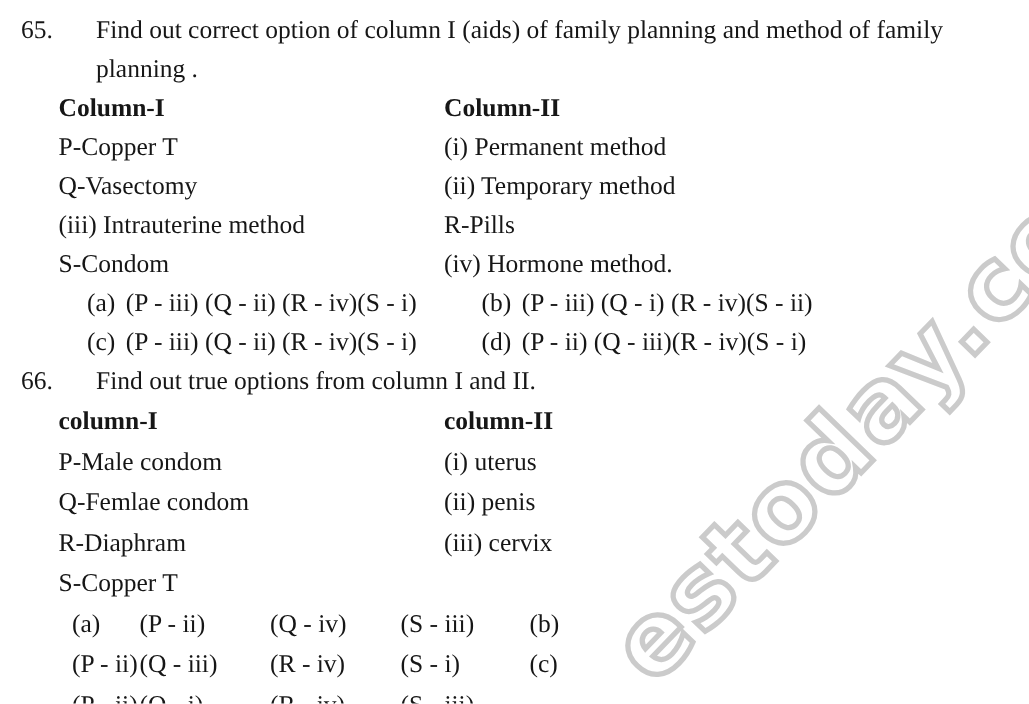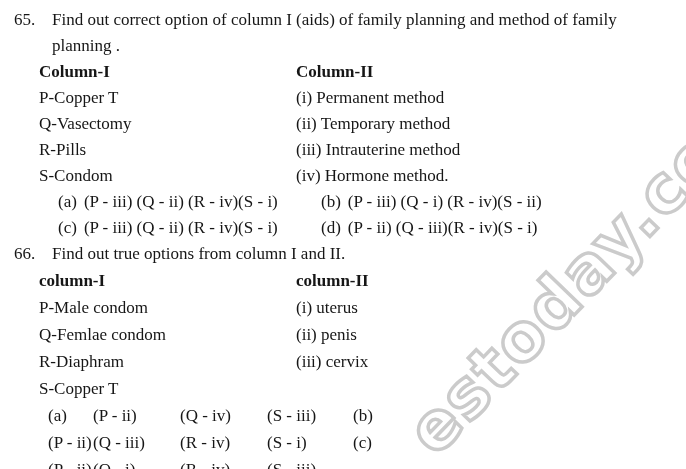--- a/index.html
+++ b/index.html
@@ -7,21 +7,21 @@
     position:relative;
     width:686px;height:469px;
     background:#ffffff;
     overflow:hidden;
     font-family:"Liberation Serif", serif;
     font-size:17px;
     line-height:26px;
     color:#161616;
   }
   .content{position:relative;z-index:1;}
-  .q-line{display:flex;}
+  .q-line{display:flex;gap:12px;}
   .q65 .q-line{padding-top:7px;}
   .q-num{margin-left:14px;width:38px;flex:none;}
   .q-text{flex:1;padding-right:20px;}
   .match{margin-left:39px;display:grid;grid-template-columns:257px 1fr;}
   .match .head{font-weight:bold;}
   .opts2{margin-left:58px;display:grid;grid-template-columns:263px 1fr;}
   .opt .olabel{margin-right:7px;}
   .q66 .match > div{line-height:27px;}
   .opts5{margin-left:48px;display:grid;grid-template-columns:45px 87px 87px 86px 1fr;}
   .opts5 > div{line-height:27px;}
@@ -57,22 +57,22 @@
       </div>
 
       <div class="match">
         <div class="head">Column-I</div>
         <div class="head">Column-II</div>
 
         <div>P-Copper T</div>
         <div>(i) Permanent method</div>
         <div>Q-Vasectomy</div>
         <div>(ii) Temporary method</div>
+        <div>(iii) Intrauterine method</div>
         <div>R-Pills</div>
-        <div>(iii) Intrauterine method</div>
         <div>S-Condom</div>
         <div>(iv) Hormone method.</div>
       </div>
 
       <div class="opts2">
         <div class="opt">
           <span class="olabel">(a)</span><span>(P - iii) (Q - ii) (R - iv)(S - i)</span>
         </div>
         <div class="opt">
           <span class="olabel">(b)</span><span>(P - iii) (Q - i)  (R - iv)(S - ii)</span>

